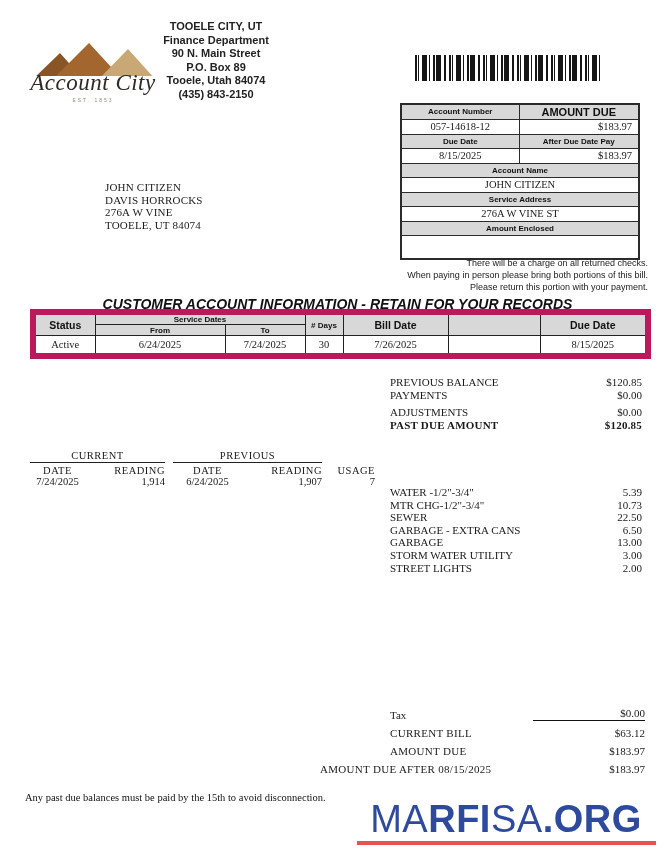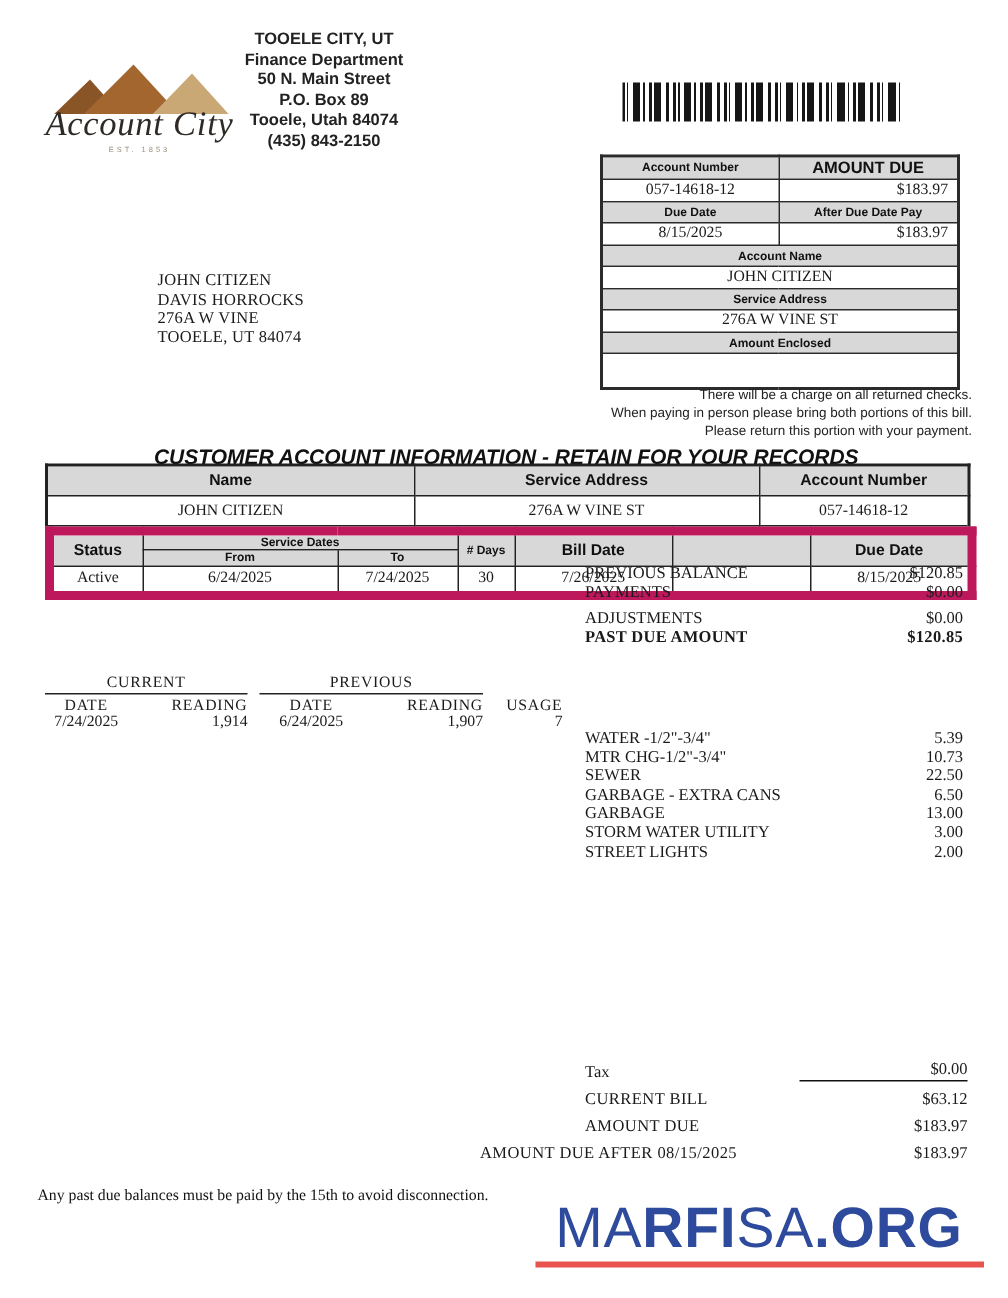--- a/index.html
+++ b/index.html
@@ -104,21 +104,21 @@
       <polygon points="68,44 98,13 126,44" fill="#c9a876"></polygon>
       <rect x="0" y="40" width="126" height="6" fill="#ffffff"></rect>
     </svg>
     <div class="logo-name">Account City</div>
     <div class="logo-est">EST. 1853</div>
   </div>
 
   <div class="header-block">
     <div>TOOELE CITY, UT</div>
     <div>Finance Department</div>
-    <div>50 N. Main Street</div>
+    <div>90 N. Main Street</div>
     <div>P.O. Box 89</div>
     <div>Tooele, Utah 84074</div>
     <div>(435) 843-2150</div>
   </div>
 
   <div class="barcode"></div>
 
   <table class="stub">
     <colgroup>
         <col style="width:118px">
@@ -171,39 +171,20 @@
 
   <div class="notes">
     <div>There will be a charge on all returned checks.</div>
     <div>When paying in person please bring both portions of this bill.</div>
     <div>Please return this portion with your payment.</div>
   </div>
 
   <div class="section-heading">CUSTOMER ACCOUNT INFORMATION - RETAIN FOR YOUR RECORDS</div>
 
   <div class="rec-wrap">
-    <table class="rec recA">
-      <colgroup>
-          <col style="width:245px">
-          <col style="width:230px">
-          <col style="width:140px">
-        </colgroup>
-      <tbody>
-          <tr>
-        <td class="h">Name</td>
-        <td class="h">Service Address</td>
-        <td class="h">Account Number</td>
-      </tr>
-      <tr>
-        <td class="v">JOHN CITIZEN</td>
-        <td class="v">276A W VINE ST</td>
-        <td class="v">057-14618-12</td>
-      </tr>
-    </tbody>
-      </table>
     <table class="rec recB">
       <colgroup>
         <col style="width:62px">
           <col style="width:130px">
           <col style="width:80px">
           <col style="width:38px">
         <col style="width:105px">
           <col style="width:92px">
           <col style="width:108px">
       </colgroup>

